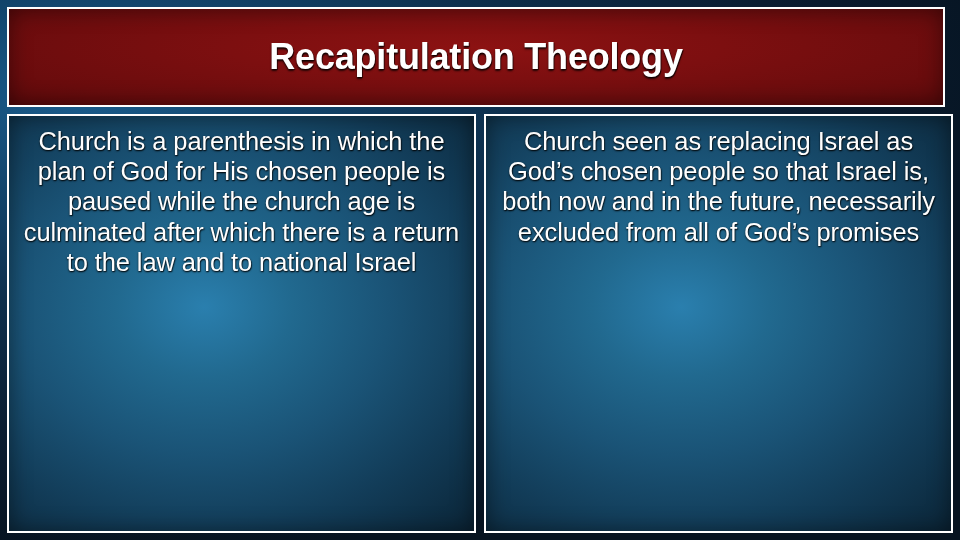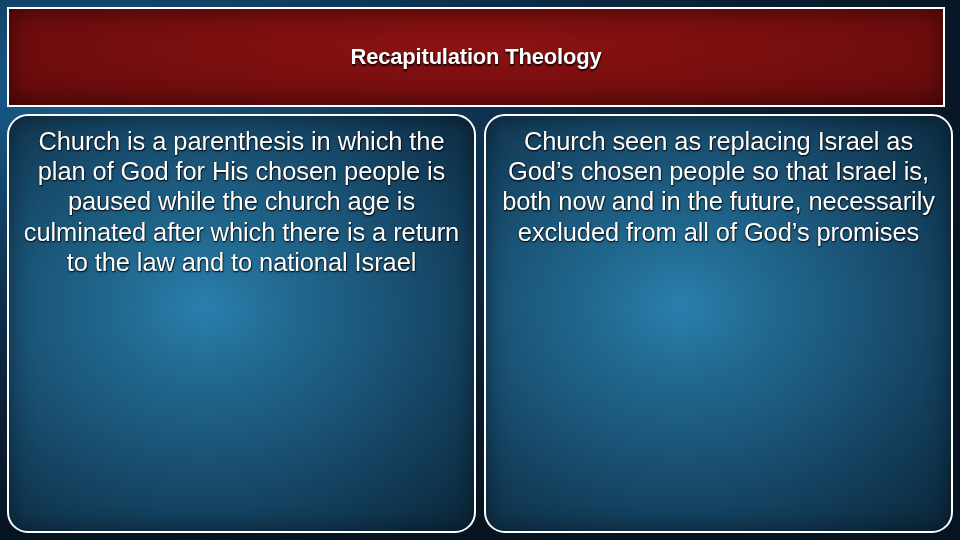--- a/index.html
+++ b/index.html
@@ -63,36 +63,35 @@
     flex: 0 0 4px;
   }
 
   
   .header-cell {
     flex: 1 1 0;
     background:
       radial-gradient(120% 150% at 50% 40%, #8c1212 0%, #7d0f10 22%, #6a0c0d 45%, #4d0607 72%, #360304 100%);
   }
   .header-cell .cell-text {
-    font-size: 22px;
+    font-size: 36px;
     font-weight: bold;
     line-height: 1.06;
     letter-spacing: -0.2px;
     text-shadow:
       0 2px 2px rgba(0,0,0,0.75),
       1px 1px 0 rgba(0,0,0,0.5);
     padding: 0 6px;
   }
 
   
   .body-cell {
     flex: 1 1 0;
     padding: 6px 8px 10px 8px;
     align-items: flex-start;
-    border-radius: 21px;
   }
   .body-cell .cell-text {
     width: 100%;
     font-size: 25.5px;
     font-weight: normal;
     line-height: 1.185;
     letter-spacing: -0.1px;
     text-shadow:
       0 1px 2px rgba(0,0,0,0.8),
       1px 1px 1px rgba(0,0,0,0.55);

